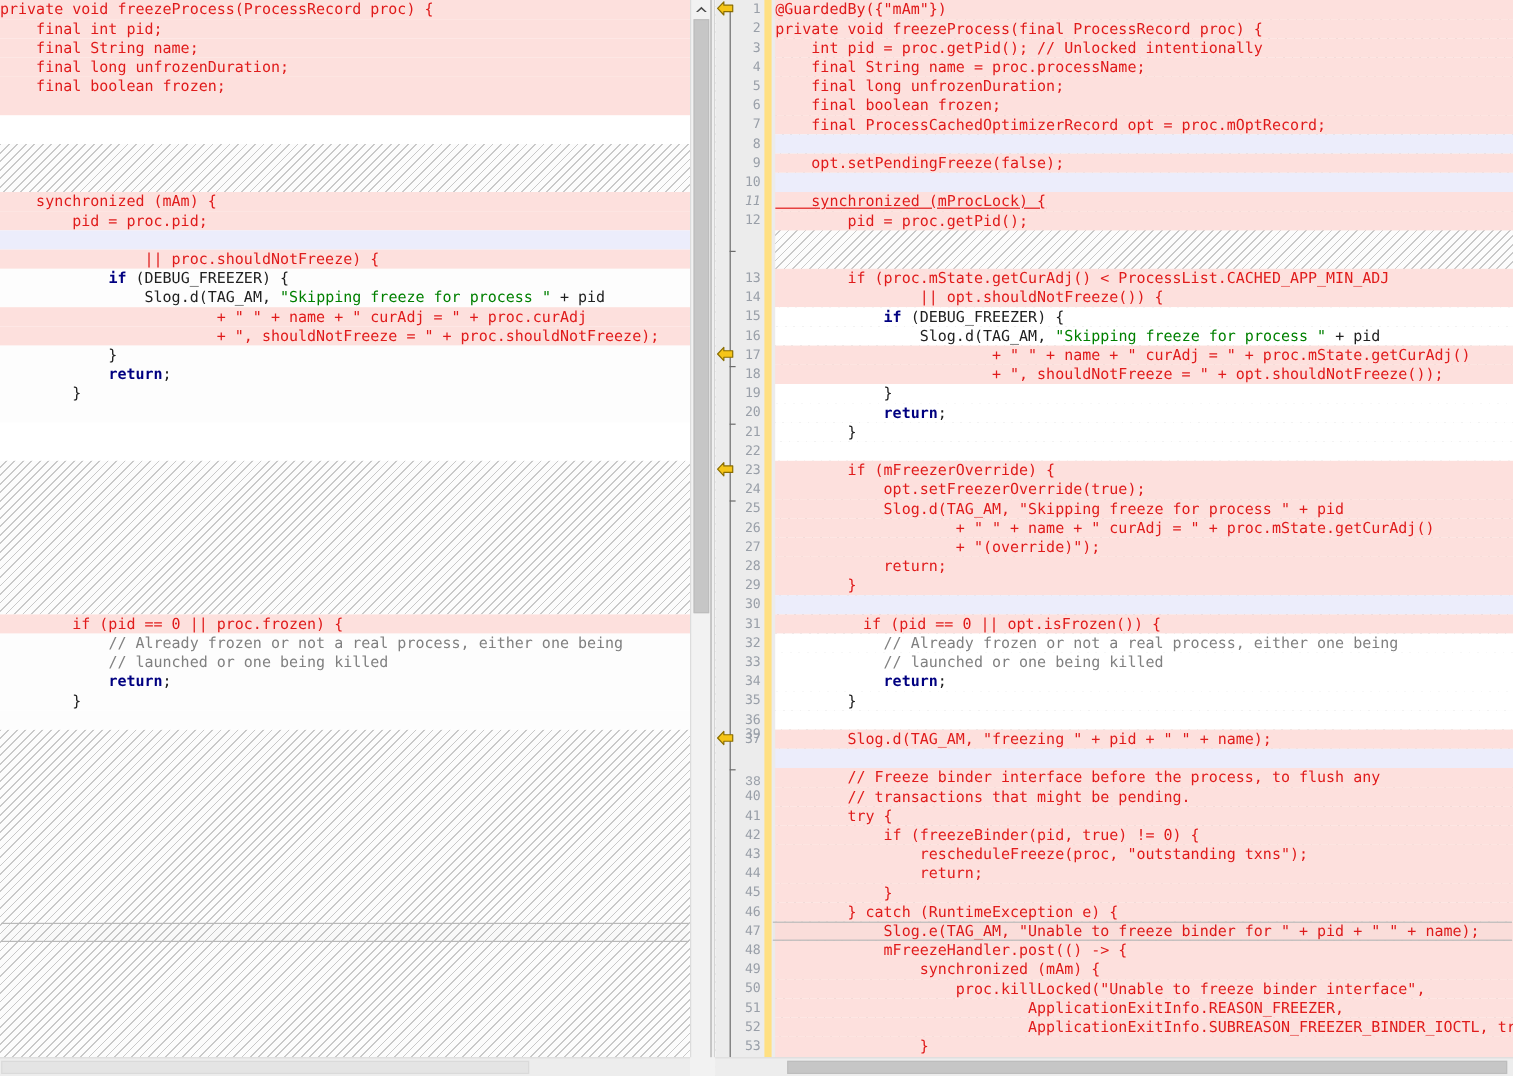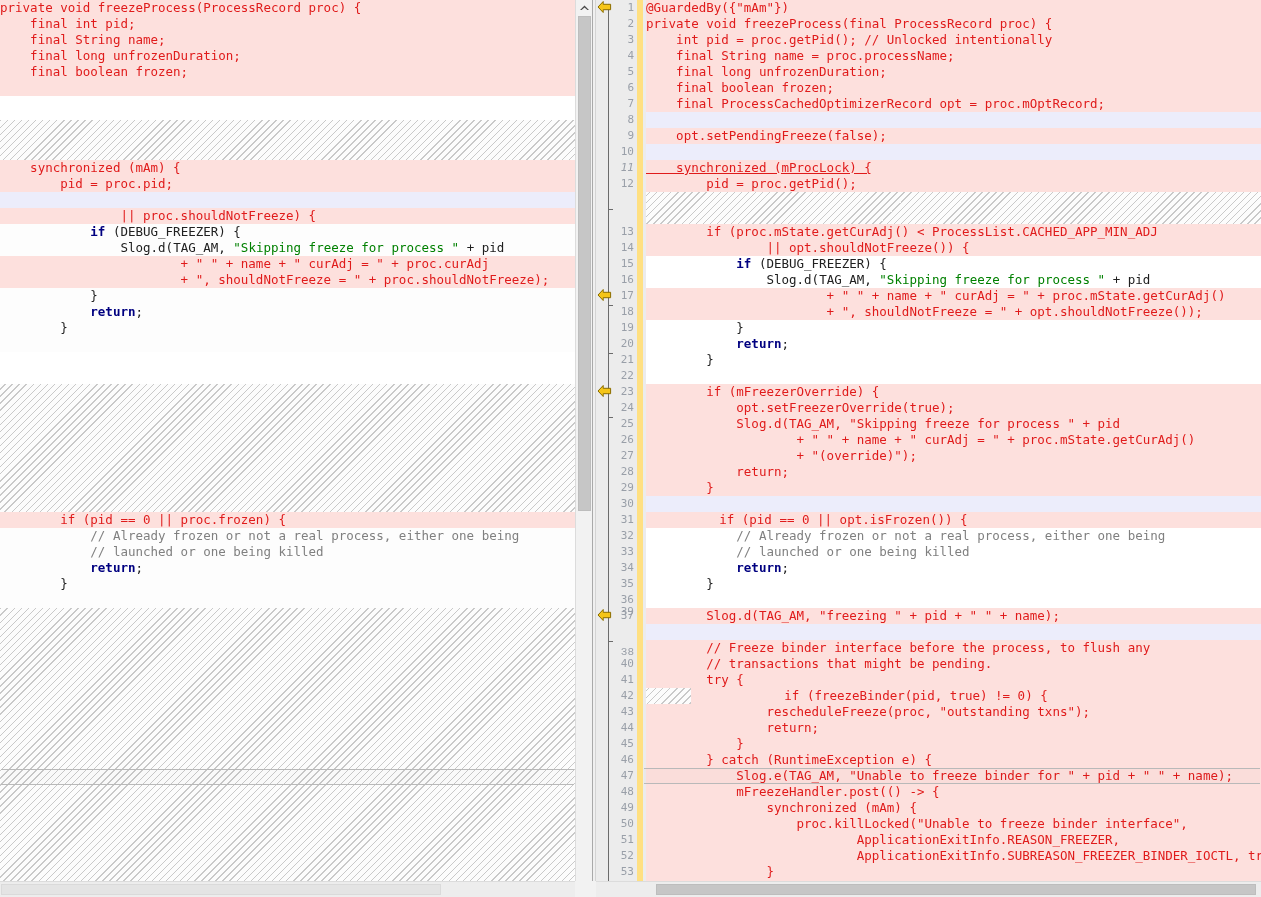--- a/index.html
+++ b/index.html
@@ -247,21 +247,21 @@
           <div class="line plain" style="position: absolute; left: 47px; right: 0px; top: 528px;"><span class="code-text" style="left: 3px;">            <span class="cmt">// Already frozen or not a real process, either one being</span></span></div>
           <div class="line plain" style="position: absolute; left: 47px; right: 0px; top: 544px;"><span class="code-text" style="left: 3px;">            <span class="cmt">// launched or one being killed</span></span></div>
           <div class="line plain" style="position: absolute; left: 47px; right: 0px; top: 560px;"><span class="code-text" style="left: 3px;">            <span class="kw">return</span>;</span></div>
           <div class="line plain" style="position: absolute; left: 47px; right: 0px; top: 576px;"><span class="code-text" style="left: 3px;">        }</span></div>
           <div class="line plain" style="position: absolute; left: 47px; right: 0px; top: 592px;"><span class="code-text" style="left: 3px;"></span></div>
           <div class="line diff" style="position: absolute; left: 47px; right: 0px; top: 608px;"><span class="code-text" style="left: 3px;">        Slog.d(TAG_AM, "freezing " + pid + " " + name);</span></div>
           <div class="line blankd" style="position: absolute; left: 47px; right: 0px; top: 624px;"><span class="code-text" style="left: 3px;"></span></div>
           <div class="line diff" style="position: absolute; left: 47px; right: 0px; top: 640px;"><span class="code-text" style="left: 3px;">        // Freeze binder interface before the process, to flush any</span></div>
           <div class="line diff" style="position: absolute; left: 47px; right: 0px; top: 656px;"><span class="code-text" style="left: 3px;">        // transactions that might be pending.</span></div>
           <div class="line diff" style="position: absolute; left: 47px; right: 0px; top: 672px;"><span class="code-text" style="left: 3px;">        try {</span></div>
-          <div class="line diff" style="position: absolute; left: 47px; right: 0px; top: 688px; margin-left: 48px;"><span class="code-text" style="left: 3px;">            if (freezeBinder(pid, true) != 0) {</span></div>
+          <div class="line diff" style="position: absolute; left: 47px; right: 0px; top: 688px;"><span class="code-text" style="left: 3px;">            if (freezeBinder(pid, true) != 0) {</span></div>
           <div class="line diff" style="position: absolute; left: 47px; right: 0px; top: 704px;"><span class="code-text" style="left: 3px;">                rescheduleFreeze(proc, "outstanding txns");</span></div>
           <div class="line diff" style="position: absolute; left: 47px; right: 0px; top: 720px;"><span class="code-text" style="left: 3px;">                return;</span></div>
           <div class="line diff" style="position: absolute; left: 47px; right: 0px; top: 736px;"><span class="code-text" style="left: 3px;">            }</span></div>
           <div class="line diff" style="position: absolute; left: 47px; right: 0px; top: 752px;"><span class="code-text" style="left: 3px;">        } catch (RuntimeException e) {</span></div>
           <div class="line diff" style="position: absolute; left: 47px; right: 0px; top: 768px;"><span class="code-text" style="left: 3px;">            Slog.e(TAG_AM, "Unable to freeze binder for " + pid + " " + name);</span></div>
           <div class="line diff" style="position: absolute; left: 47px; right: 0px; top: 784px;"><span class="code-text" style="left: 3px;">            mFreezeHandler.post(() -&gt; {</span></div>
           <div class="line diff" style="position: absolute; left: 47px; right: 0px; top: 800px;"><span class="code-text" style="left: 3px;">                synchronized (mAm) {</span></div>
           <div class="line diff" style="position: absolute; left: 47px; right: 0px; top: 816px;"><span class="code-text" style="left: 3px;">                    proc.killLocked("Unable to freeze binder interface",</span></div>
           <div class="line diff" style="position: absolute; left: 47px; right: 0px; top: 832px;"><span class="code-text" style="left: 3px;">                            ApplicationExitInfo.REASON_FREEZER,</span></div>
           <div class="line diff" style="position: absolute; left: 47px; right: 0px; top: 848px;"><span class="code-text" style="left: 3px;">                            ApplicationExitInfo.SUBREASON_FREEZER_BINDER_IOCTL, true);</span></div>

